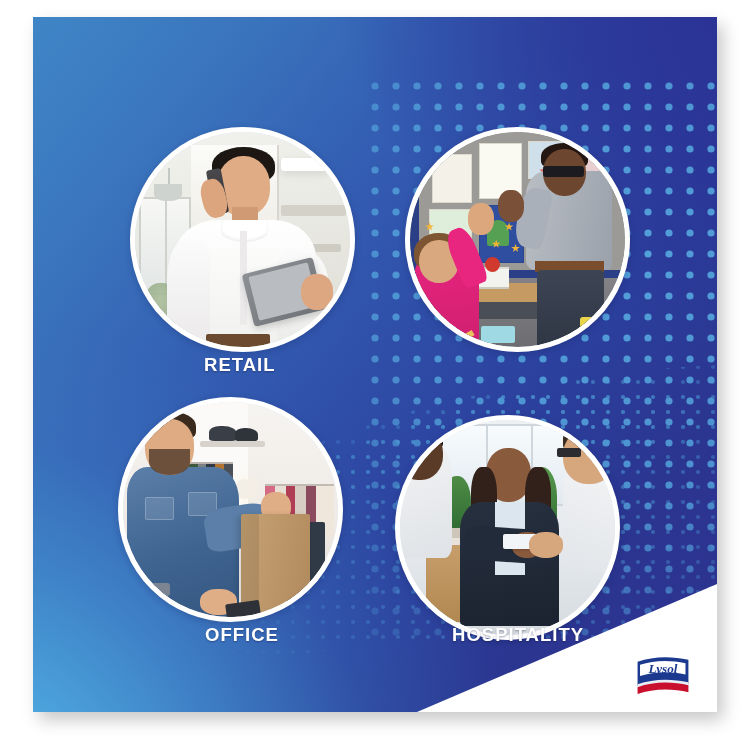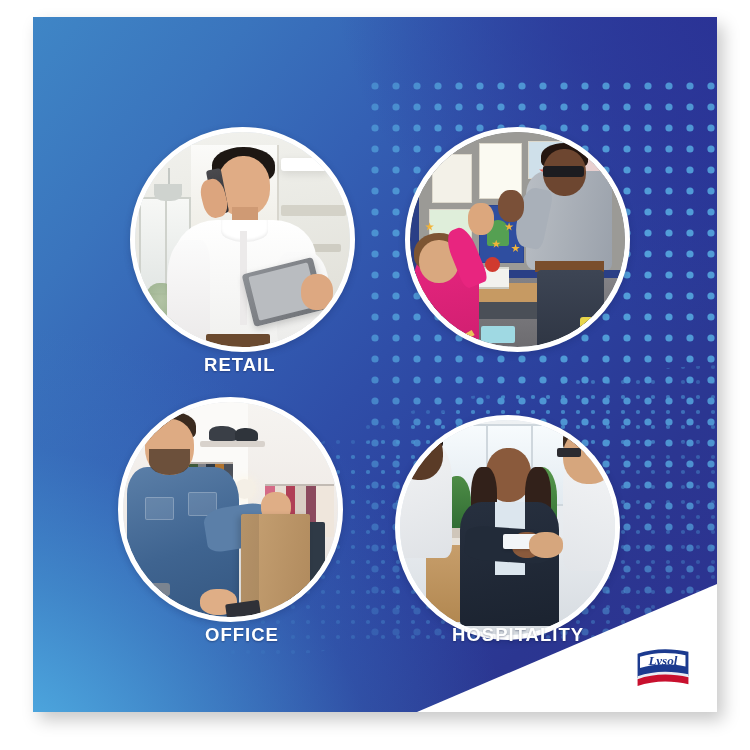--- a/index.html
+++ b/index.html
@@ -75,21 +75,21 @@
     position:absolute;z-index:7;color:#ffffff;font-weight:bold;
     font-size:18.5px;letter-spacing:.055em;white-space:nowrap;
     text-shadow:0 1px 2px rgba(8,18,55,.38);
   }
   .cap-office{left:171px;top:337px;}
   .cap-education{left:418px;top:337px;}
   .cap-retail{left:172px;top:607px;}
   .cap-hospitality{left:400px;top:607px;margin-left:19px;}
 
   
-  .logo{position:absolute;right:24px;bottom:22px;z-index:8;display:flex;align-items:center;gap:11px;justify-content:flex-end;}
+  .logo{position:absolute;right:24px;bottom:14px;z-index:8;display:flex;align-items:center;gap:11px;justify-content:flex-end;}
   .logo-lysol{width:60px;height:44px;display:block;}
   .logo-pro{display:block;}
   .pro-word{
     font-weight:bold;font-size:25px;letter-spacing:.01em;color:#2c3b91;
     line-height:1;display:flex;align-items:flex-start;
   }
   .pro-o{position:relative;display:inline-block;width:26px;height:25px;}
   .sol-word{
     font-weight:bold;font-size:7.6px;letter-spacing:.345em;color:#2c3b91;
     margin-top:4px;text-align:center;padding-left:2px;

